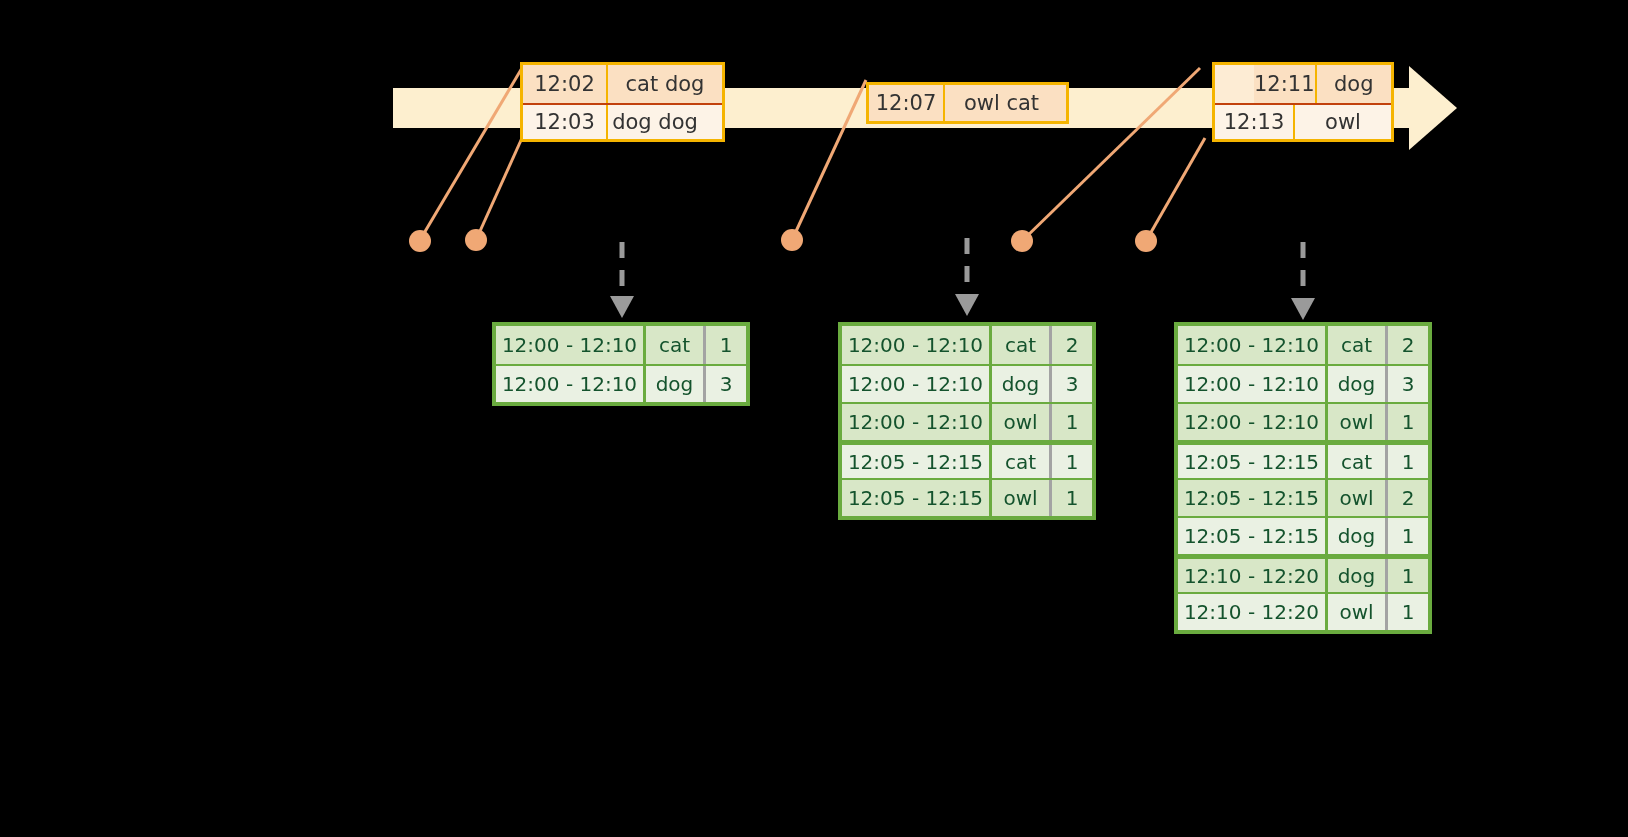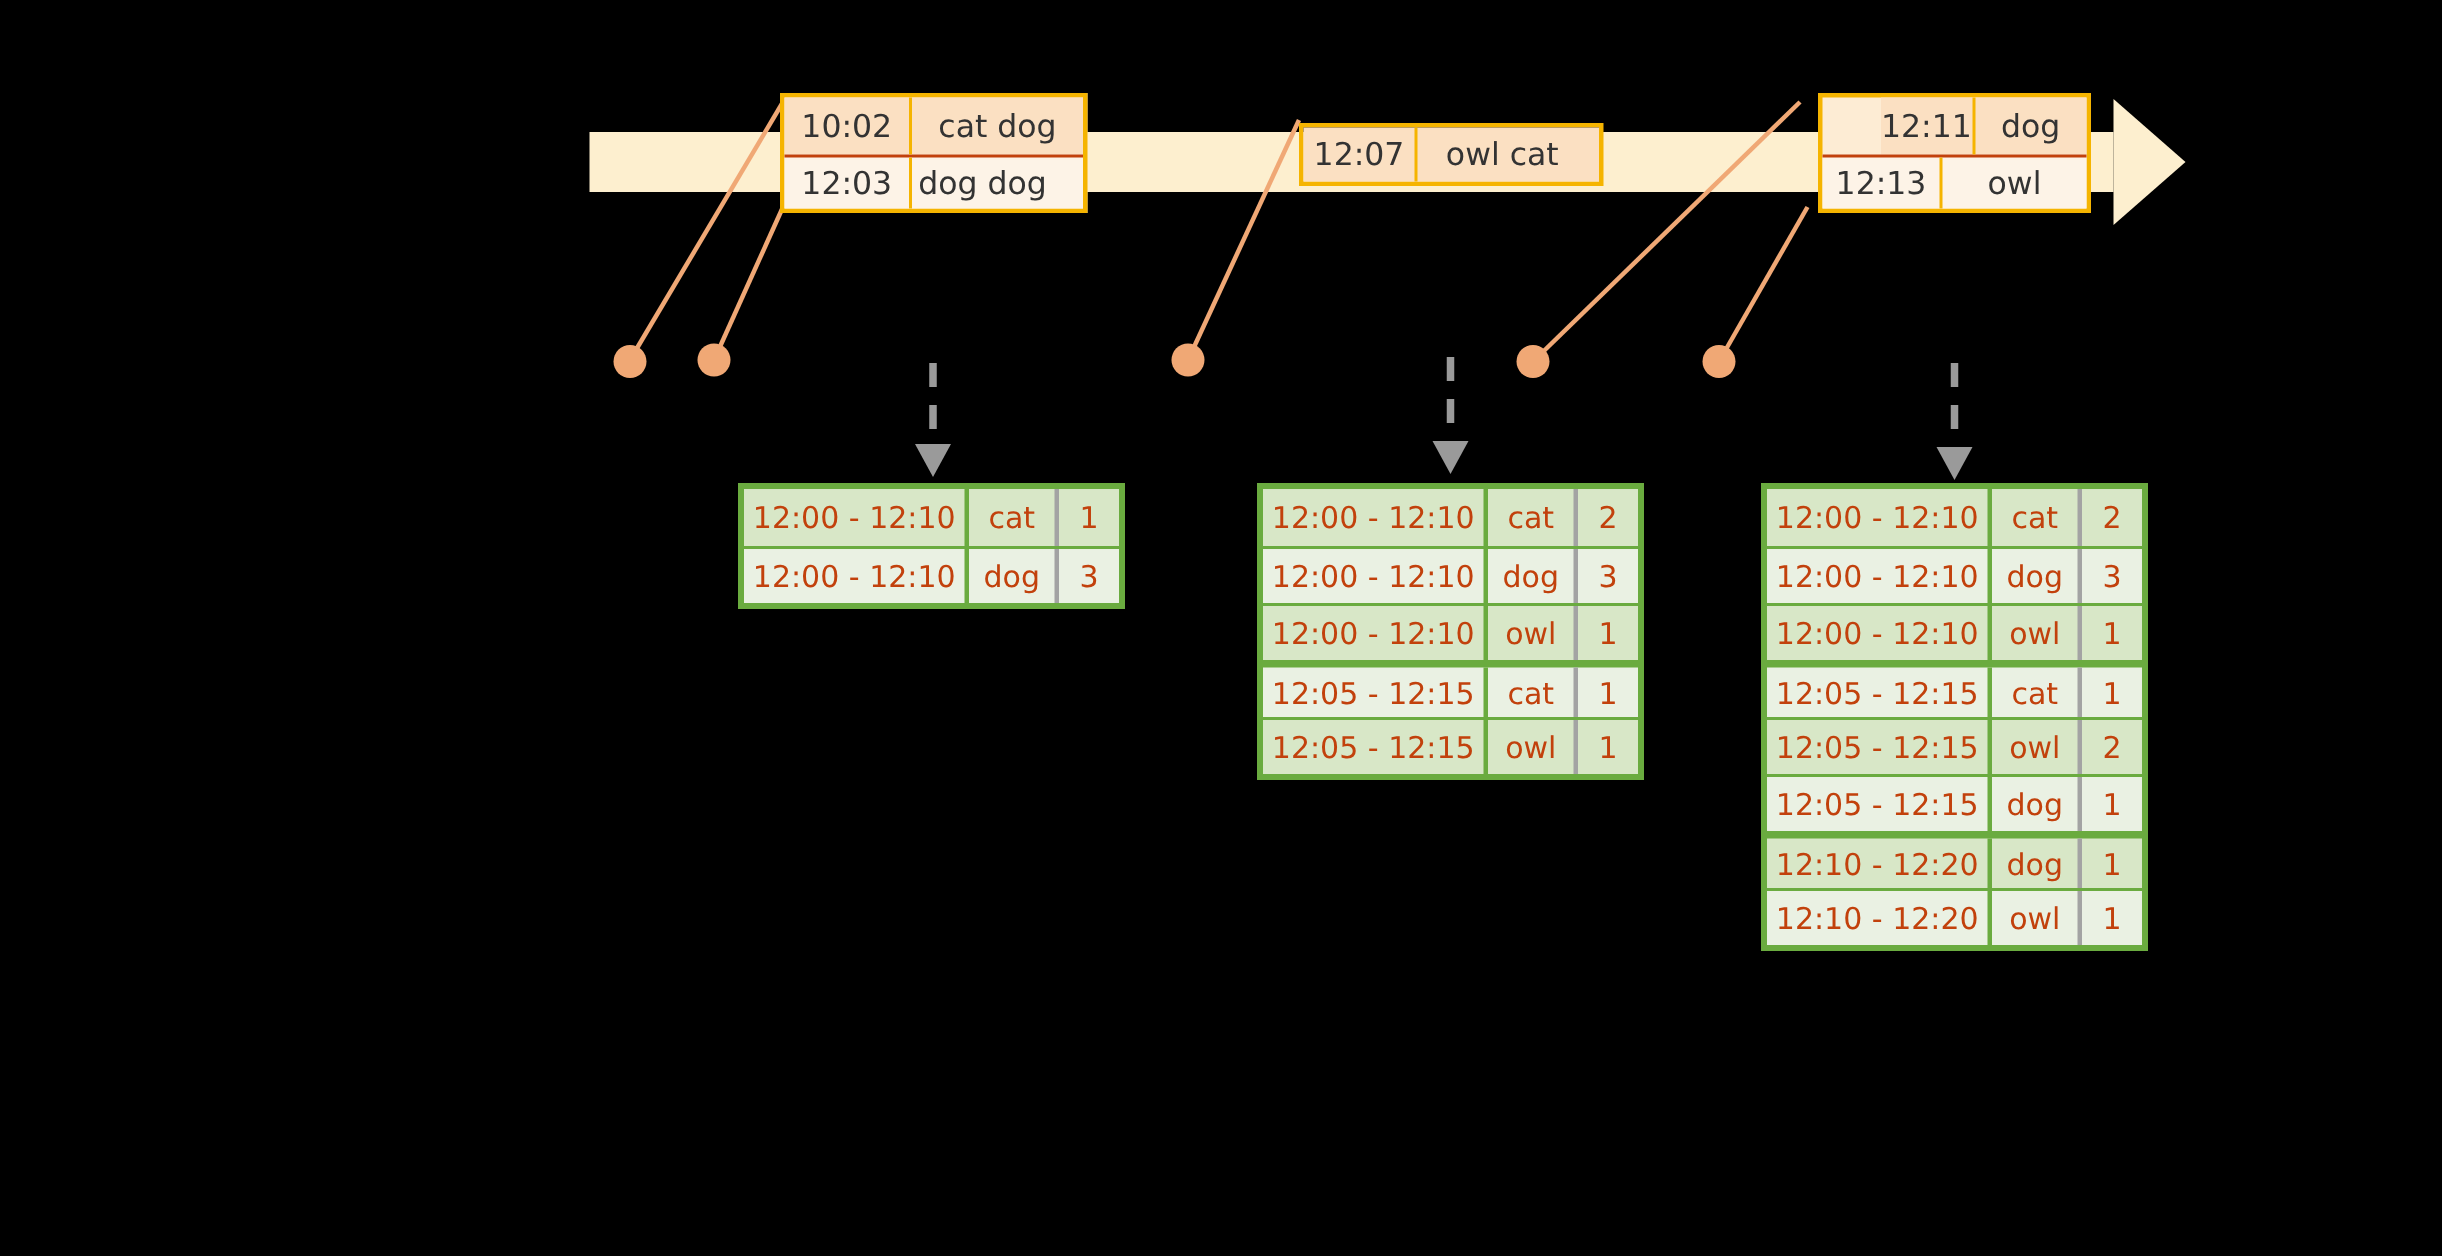--- a/index.html
+++ b/index.html
@@ -27,21 +27,21 @@
 
   
   .tbl{position:absolute;border:4px solid #6aab3f;box-sizing:border-box;
        background:#6aab3f;padding:0;}
   .trow{display:flex;box-sizing:border-box;height:38px;}
   .trow.shade-a{background:#d8e7c7;}
   .trow.shade-b{background:#eaf1e3;}
   .trow + .trow{border-top:2px solid #6aab3f;}
   .trow.win-break{border-top:5px solid #6aab3f;}
   .tc{box-sizing:border-box;display:flex;align-items:center;
-      justify-content:center;font-size:20px;color:#c2410c;}
+      justify-content:center;font-size:20px;color:#14532d;}
   .tc.c-win{border-right:3px solid #6aab3f;}
   .tc.c-key{border-right:3px solid #a3a3a3;}
 </style>
 </head>
 <body>
 
 <div id="stage">
 
   <div class="timeline-bar" style="left:393px;top:88px;width:1016px;height:40px;"></div>
   <div class="arrowhead" style="left:1409px;top:66px;border-top:42px solid transparent;
@@ -65,21 +65,21 @@
   </svg>
 
   <div style="position:absolute;left:409px;top:230px;width:22px;height:22px;border-radius:50%;background:#f0a875;"></div>
   <div style="position:absolute;left:465px;top:229px;width:22px;height:22px;border-radius:50%;background:#f0a875;"></div>
   <div style="position:absolute;left:781px;top:229px;width:22px;height:22px;border-radius:50%;background:#f0a875;"></div>
   <div style="position:absolute;left:1011px;top:230px;width:22px;height:22px;border-radius:50%;background:#f0a875;"></div>
   <div style="position:absolute;left:1135px;top:230px;width:22px;height:22px;border-radius:50%;background:#f0a875;"></div>
 
   <div class="ev-box" style="left:520px;top:62px;width:205px;height:80px;">
     <div class="ev-row shade-a" style="height:38px;">
-      <div class="ev-time" style="width:85px;">10:02</div>
+      <div class="ev-time" style="width:85px;">12:02</div>
       <div class="ev-val" style="width:114px;">cat dog</div>
     </div>
     <div class="ev-row shade-b" style="height:36px;">
       <div class="ev-time" style="width:85px;">12:03</div>
       <div class="ev-val" style="width:94px;">dog dog</div>
     </div>
   </div>
 
   <div class="ev-box" style="left:866px;top:82px;width:203px;height:42px;">
     <div class="ev-row shade-a" style="height:36px;">

